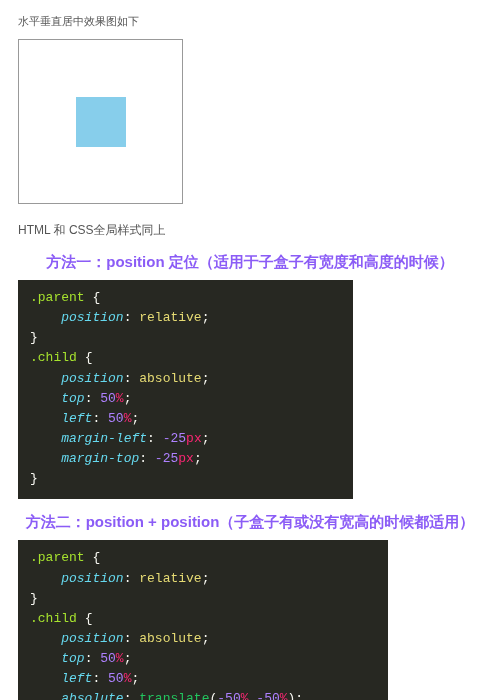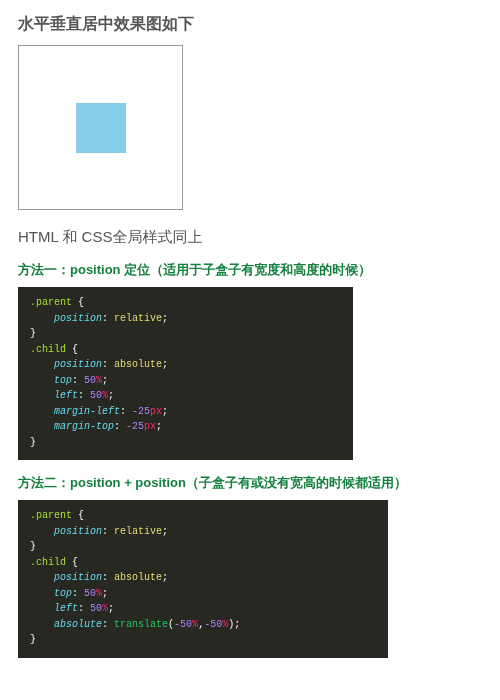--- a/index.html
+++ b/index.html
@@ -6,55 +6,55 @@
   body {
     margin: 0;
     padding: 10px 18px;
     font-family: "Microsoft YaHei", Arial, sans-serif;
     font-size: 13px;
     color: #333;
     background: #fff;
     width: 500px;
   }
   .caption {
-    font-size: 16px;
+    font-size: 11px;
     color: #555;
     margin: 4px 0 10px 0;
-    font-weight: bold;
   }
   .demo-box {
     width: 165px;
     height: 165px;
     border: 1px solid #999;
     display: flex;
     justify-content: center;
     align-items: center;
     margin-bottom: 18px;
   }
   .demo-child {
     width: 50px;
     height: 50px;
     background: #87CEEB;
   }
   .note {
-    font-size: 15px;
+    font-size: 12px;
     color: #555;
     margin: 6px 0 14px 0;
   }
   .method-title {
-    font-size: 13px;
+    font-size: 15px;
     font-weight: bold;
-    color: #15803d;
+    color: #8b5cf6;
     margin: 14px 0 8px 0;
+    text-align: center;
   }
   .code-block {
     background: #272822;
     color: #f8f8f2;
     font-family: Consolas, "Courier New", monospace;
-    font-size: 10px;
+    font-size: 13px;
     line-height: 1.55;
     padding: 8px 12px 10px 12px;
     width: 335px;
     white-space: pre;
   }
   .code-block.wide { width: 370px; }
   .sel  { color: #a6e22e; }
   .prop { color: #66d9ef; font-style: italic; }
   .str  { color: #e6db74; }
   .num  { color: #ae81ff; }

